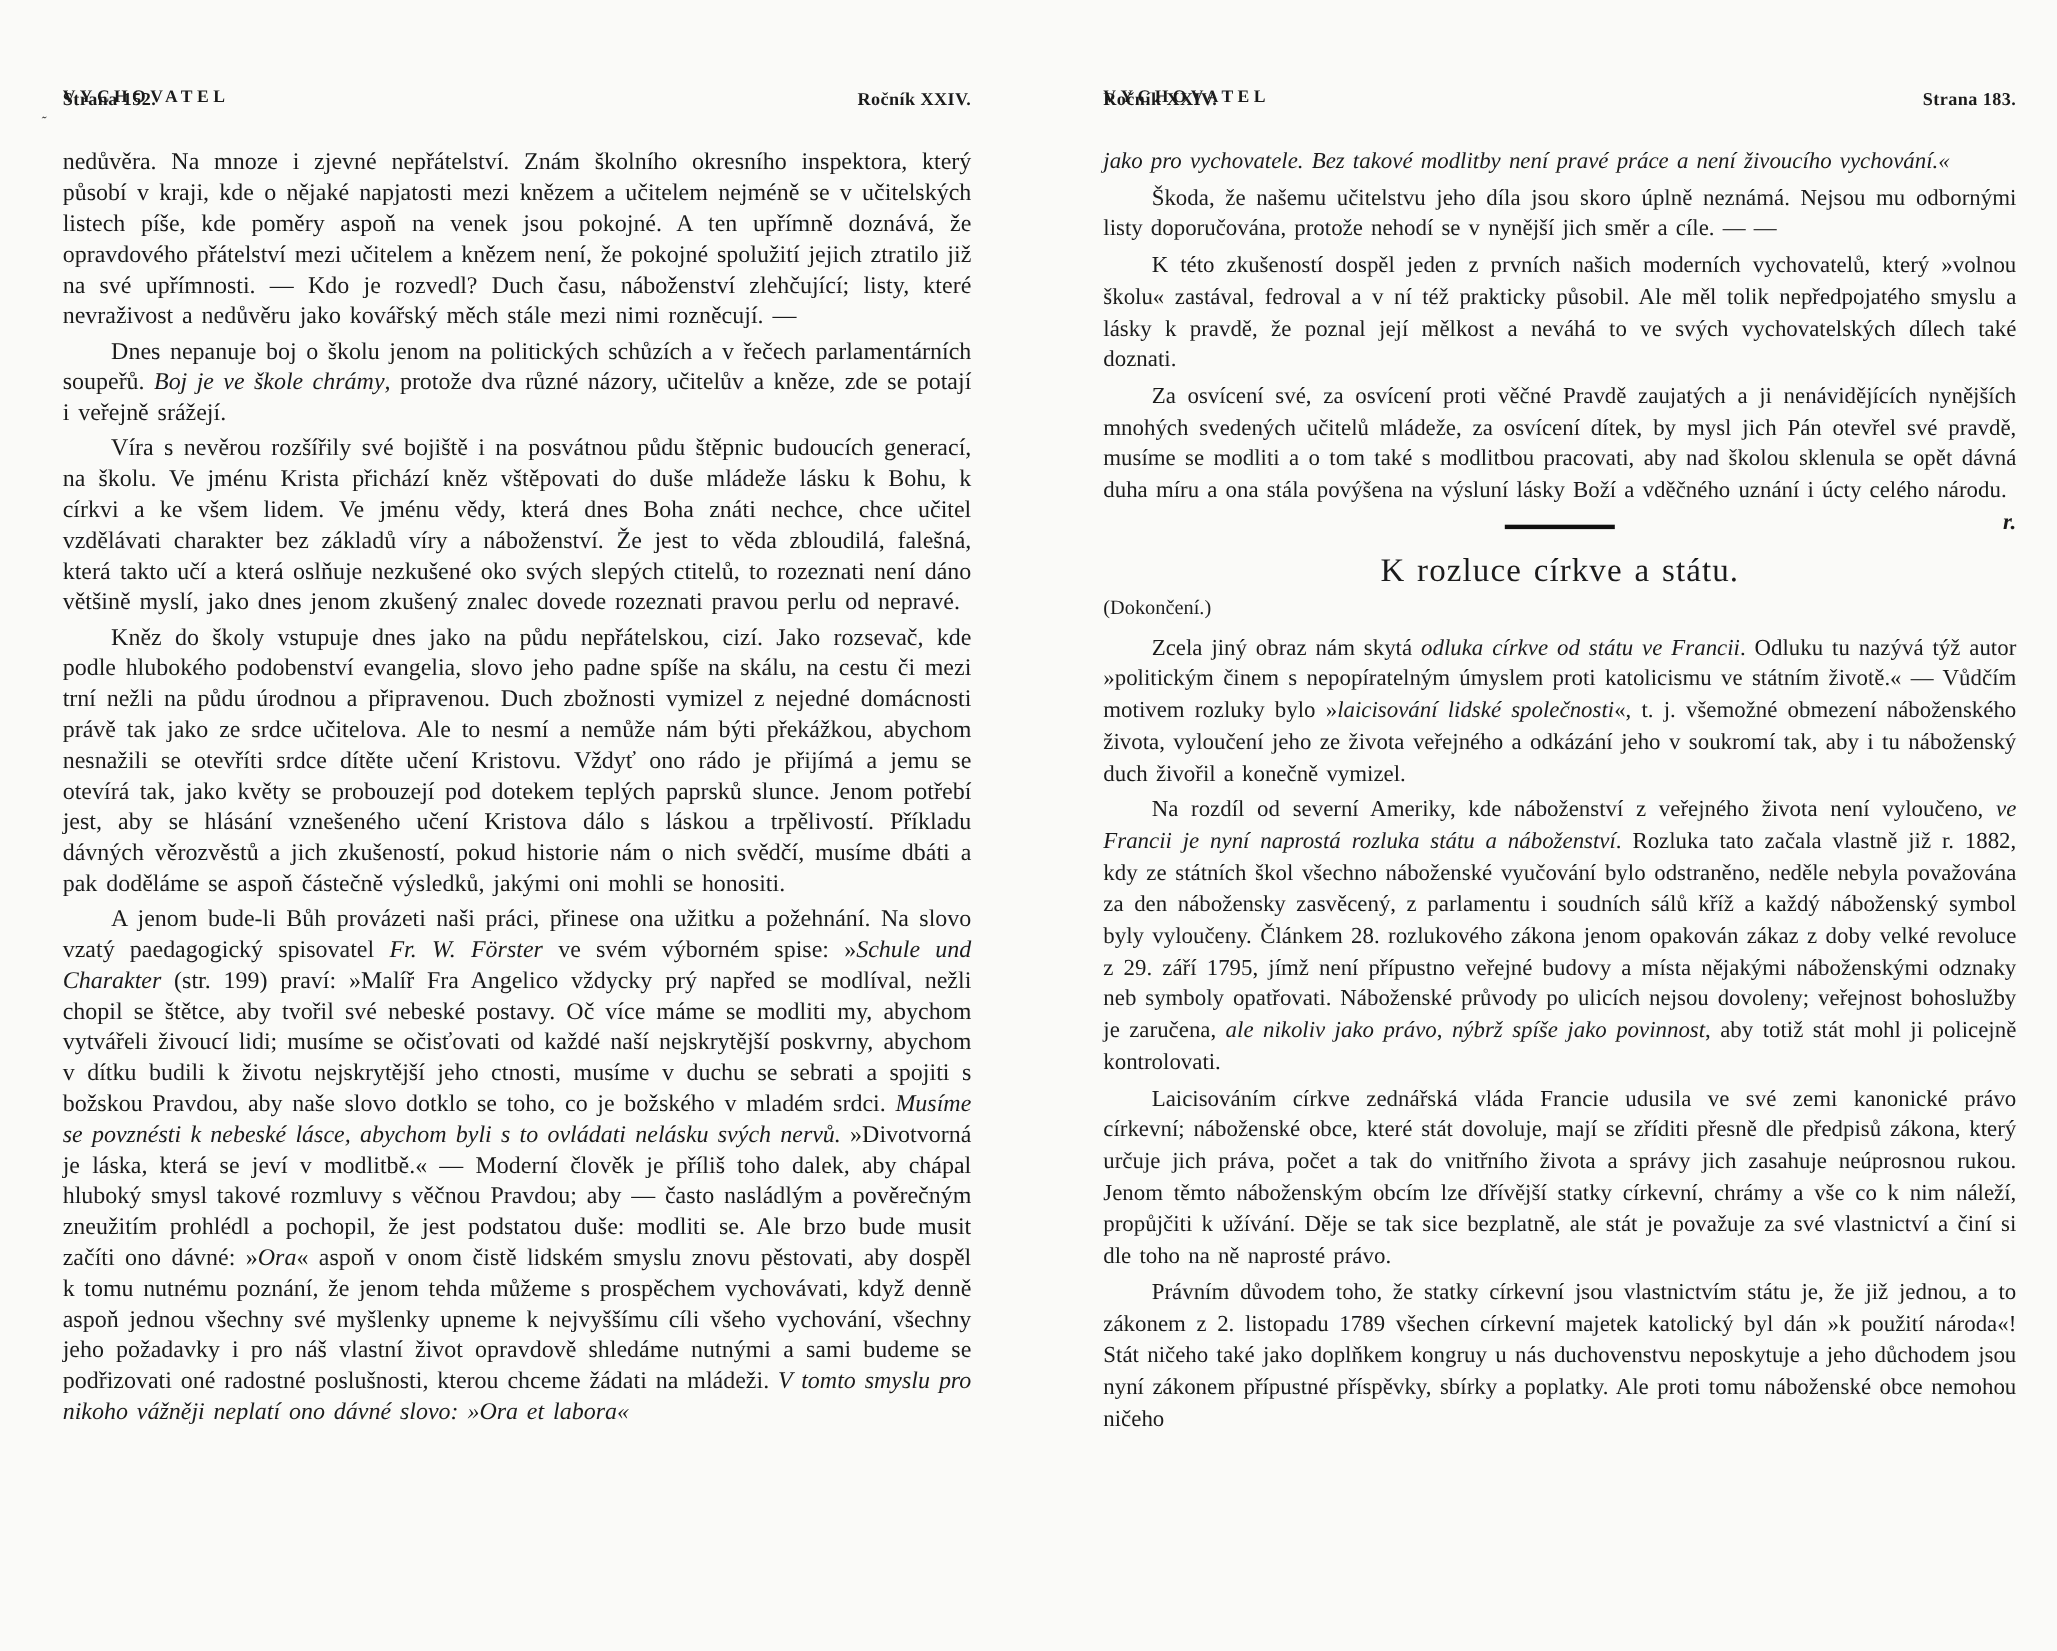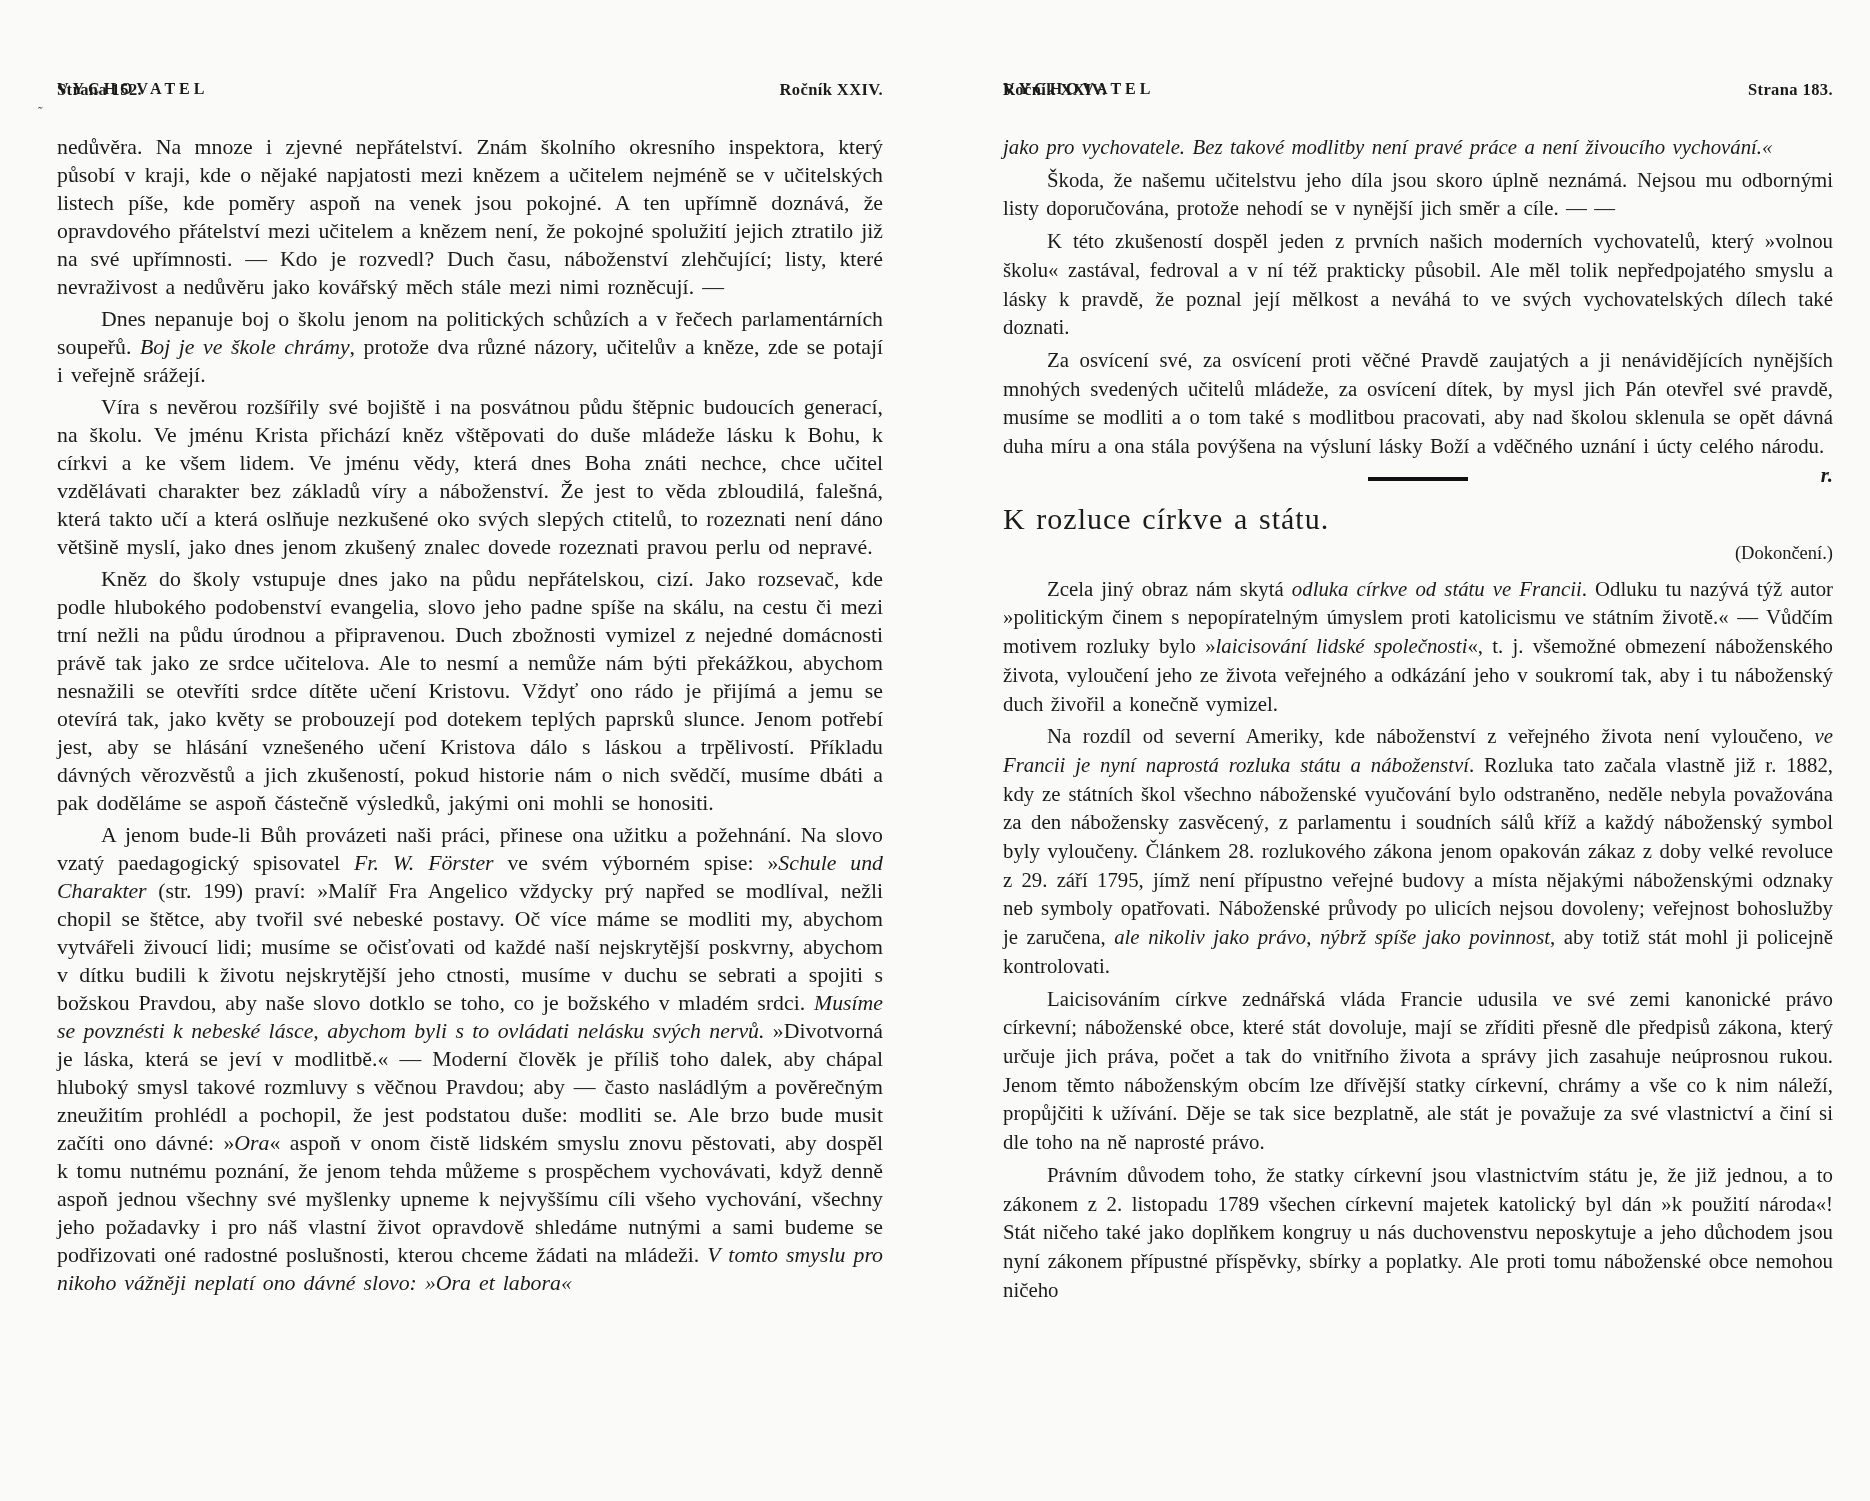--- a/index.html
+++ b/index.html
@@ -80,29 +80,30 @@
   }
 
   .section-divider {
     width: 100px;
     height: 4px;
     background: #101010;
     margin: 16px auto 0 auto;
   }
   .article-heading {
     margin: 20px 0 4px 0;
+    text-align: center;
     text-indent: 0;
     font-size: 30px;
     font-weight: 500;
     letter-spacing: 1px;
     line-height: 36px;
   }
   .article-subheading {
     margin: 0 0 10px 0;
-    text-align: right;
+    text-align: left;
     text-indent: 0;
     font-size: 18.5px;
     line-height: 24px;
   }
 </style>
 </head>
 <body>
 
 <div class="sheet" style="--paper: #fafaf8; --ink: #1b1b1b;">
 

